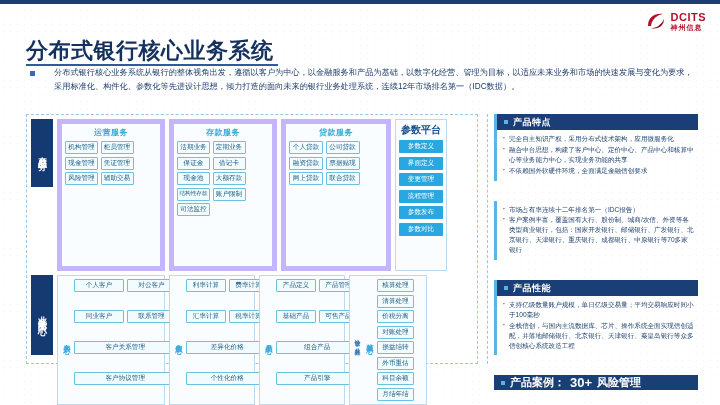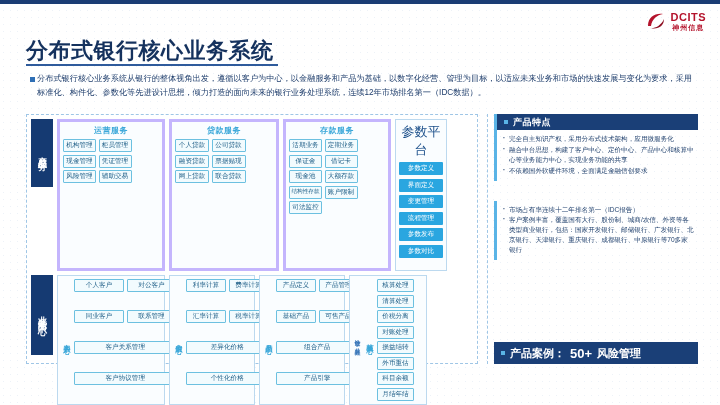--- a/index.html
+++ b/index.html
@@ -20,75 +20,75 @@
     pointer-events: none;
   }
   .top-rule {
     position: absolute; left: 0; top: 0; width: 720px; height: 4px;
     background: #1b3d74;
   }
 
   
   .logo { position: absolute; right: 14px; top: 10px; display: flex; align-items: center; gap: 4px; }
   .logo-mark { width: 22px; height: 22px; position: relative; }
-  .logo-text { line-height: 1; text-align: center; }
+  .logo-text { line-height: 1; }
   .logo-en { font-size: 11px; font-weight: 700; color: #b4122b; letter-spacing: .5px; }
   .logo-cn { font-size: 7px; font-weight: 700; color: #b4122b; letter-spacing: 1px; margin-top: 1px; }
 
   
   .page-title {
     position: absolute; left: 26px; top: 36px;
     font-size: 22px; font-weight: 700; color: #15325e; letter-spacing: .5px;
   }
   .title-underline {
     position: absolute; left: 26px; top: 64px; width: 252px; height: 2px;
     background: #2f5b9c;
   }
 
   
-  .intro { position: absolute; left: 30px; top: 72px; width: 668px; display: flex; gap: 2px; }
+  .intro { position: absolute; left: 30px; top: 66px; width: 668px; display: flex; gap: 19px; }
   .intro-bullet { width: 5px; height: 5px; background: #2f6fb5; margin-top: 5px; flex: none; }
   .intro-text { font-size: 8.2px; line-height: 1.65; color: #22406e; }
 
   
   .diagram {
     position: absolute; left: 26px; top: 114px; width: 452px; height: 250px;
     border: 1px dashed #9fc6e6; background: #fff;
     padding: 4px;
   }
   .row { display: flex; gap: 4px; }
 
   .vlabel {
     background: #153a72; color: #fff; font-weight: 700;
     writing-mode: vertical-rl; text-orientation: upright;
     display: flex; align-items: center; justify-content: center;
     letter-spacing: 2px; font-size: 9px; flex: none;
   }
 
-  .panel { border: 3px solid #c4b5fd; background: #fafdff; padding: 3px; }
+  .panel { border: 5px solid #c4b5fd; background: #fafdff; padding: 3px; }
   .panel-title { text-align: center; color: #3aa7d9; font-weight: 700; font-size: 8px; margin-bottom: 3px; letter-spacing: .5px; }
 
   .cells { display: flex; flex-wrap: wrap; gap: 2.5px; }
   .cell {
     border: 1px solid #6cc0e0; background: #f2fbfe; color: #1d5d86;
     font-size: 6.6px; text-align: center; border-radius: 1px;
     display: flex; align-items: center; justify-content: center;
     height: 13px; padding: 0 1px; line-height: 1.05;
   }
 
   
   .grp-ops { width: 108px; }
   .grp-ops .cell { width: 33px; }
   .grp-dep { width: 108px; }
   .grp-dep .cell { width: 33px; }
   .grp-loan { width: 110px; }
   .grp-loan .cell { width: 34px; }
 
   .param-panel { width: 52px; border: 1px solid #bcd9ef; background: #fafdff; padding: 3px; }
-  .param-title { text-align:center; color:#1b4f8a; font-weight:400; font-size:13px; margin-bottom:3px; }
+  .param-title { text-align:center; color:#1b4f8a; font-weight:700; font-size:10px; margin-bottom:3px; }
   .param-cell {
     background: #2aa6e0; color: #fff; font-size: 6.6px; text-align: center;
     height: 13px; display: flex; align-items: center; justify-content: center;
     margin-bottom: 3.5px; border-radius: 1px;
   }
   .param-cell:last-child { margin-bottom: 0; }
 
   
   .center-box { border: 1px solid #bcd9ef; background: #fafdff; padding: 3px; display: flex; gap: 2px; }
   .center-side {
@@ -180,47 +180,47 @@
       <div class="cells">
         <div class="cell">机构管理</div>
         <div class="cell">柜员管理</div>
         <div class="cell">现金管理</div>
         <div class="cell">凭证管理</div>
         <div class="cell">风险管理</div>
         <div class="cell">辅助交易</div>
       </div>
     </div>
 
-    <div class="panel grp-loan">
-      <div class="panel-title">贷款服务</div>
-      <div class="cells">
-        <div class="cell">个人贷款</div>
-        <div class="cell">公司贷款</div>
-        <div class="cell">融资贷款</div>
-        <div class="cell">票据贴现</div>
-        <div class="cell">网上贷款</div>
-        <div class="cell">联合贷款</div>
-      </div>
-    </div>
-
     <div class="panel grp-dep">
       <div class="panel-title">存款服务</div>
       <div class="cells">
         <div class="cell">活期业务</div>
         <div class="cell">定期业务</div>
         <div class="cell">保证金</div>
         <div class="cell">借记卡</div>
         <div class="cell">现金池</div>
         <div class="cell">大额存款</div>
         <div class="cell" style="font-size:5.6px;">结构性存款</div>
         <div class="cell">账户限制</div>
         <div class="cell">司法监控</div>
       </div>
     </div>
 
+    <div class="panel grp-loan">
+      <div class="panel-title">贷款服务</div>
+      <div class="cells">
+        <div class="cell">个人贷款</div>
+        <div class="cell">公司贷款</div>
+        <div class="cell">融资贷款</div>
+        <div class="cell">票据贴现</div>
+        <div class="cell">网上贷款</div>
+        <div class="cell">联合贷款</div>
+      </div>
+    </div>
+
     <div class="param-panel" style="height:152px;">
       <div class="param-title">参数平台</div>
       <div class="param-cell">参数定义</div>
       <div class="param-cell">界面定义</div>
       <div class="param-cell">变更管理</div>
       <div class="param-cell">流程管理</div>
       <div class="param-cell">参数发布</div>
       <div class="param-cell">参数对比</div>
     </div>
   </div>
@@ -296,20 +296,30 @@
     </ul>
   </div>
 
   <div class="sec">
     <ul class="sec-body">
       <li>市场占有率连续十二年排名第一（IDC报告）</li>
       <li>客户案例丰富，覆盖国有大行、股份制、城商/农信、外资等各类型商业银行，包括：国家开发银行、邮储银行、广发银行、北京银行、天津银行、重庆银行、成都银行、中原银行等70多家银行</li>
     </ul>
   </div>
 
+  <div class="sec">
+    <div class="sec-head">
+      <span class="sq"></span>
+      <span class="t">产品性能</span>
+    </div>
+    <ul class="sec-body">
+      <li>支持亿级数量账户规模，单日亿级交易量；平均交易响应时间小于100毫秒</li>
+      <li>全栈信创，与国内主流数据库、芯片、操作系统全面实现信创适配，并落地邮储银行、北京银行、天津银行、秦皇岛银行等众多信创核心系统改造工程</li>
+    </ul>
+  </div>
 
   <div class="case-bar">
     <span class="sq"></span>
     <span class="t">产品案例：</span>
-    <span class="big">50+</span>
+    <span class="big">30+</span>
     <span class="t">风险管理</span>
   </div>
 </div>
 
 </body></html>

